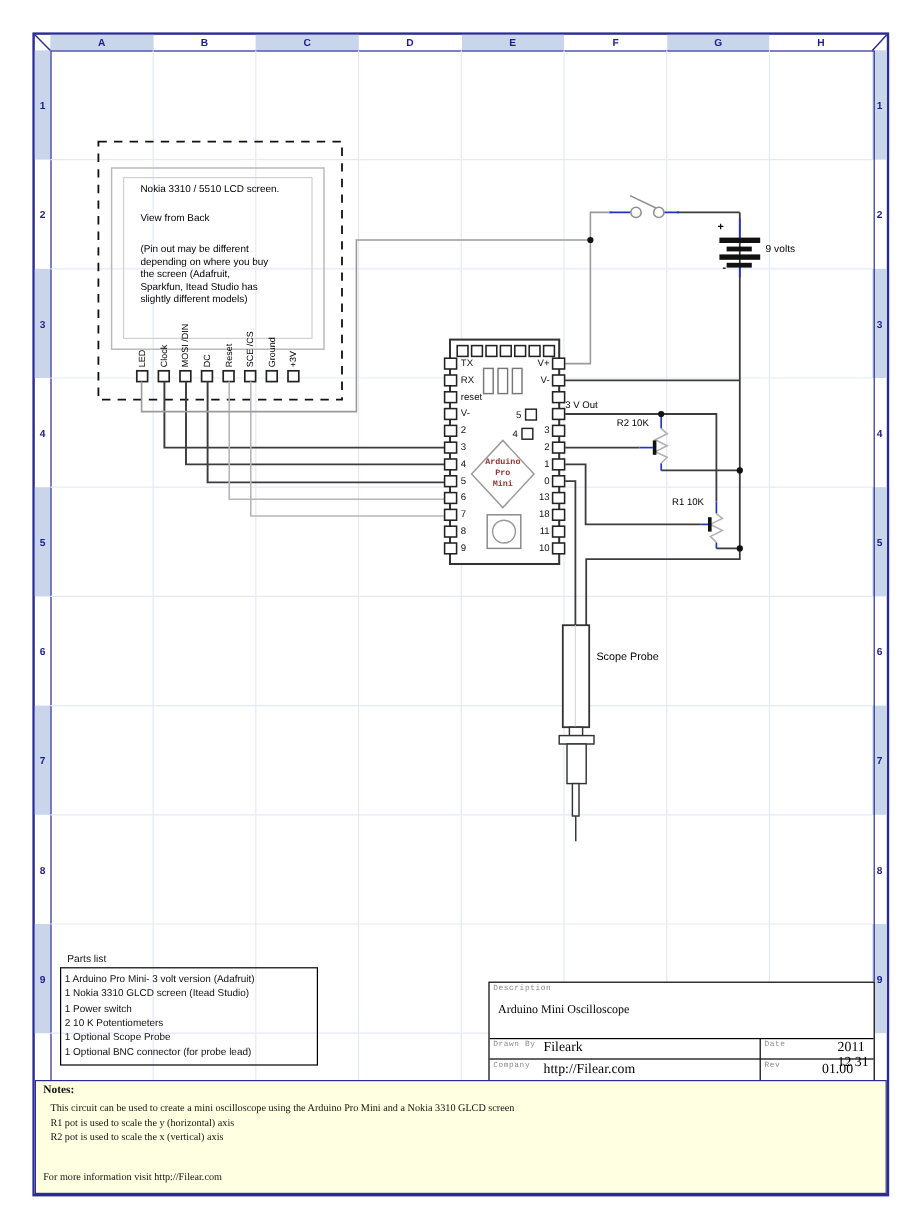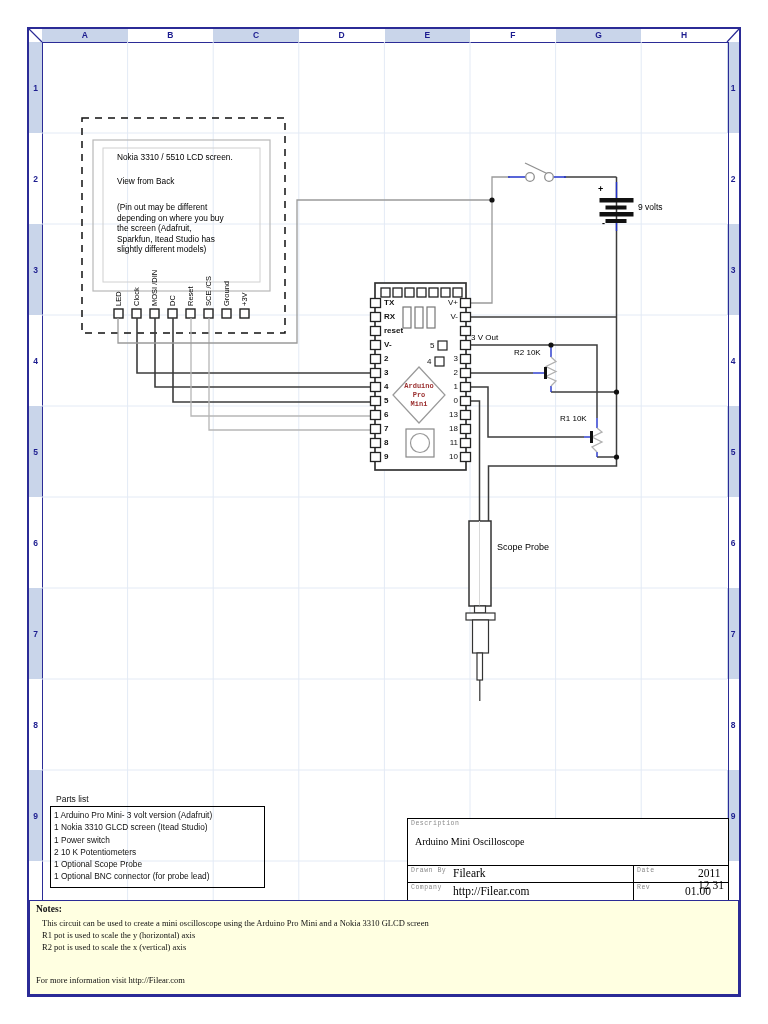--- a/index.html
+++ b/index.html
@@ -22,21 +22,21 @@
   .lcd-text .t1{margin-bottom:13px;} .lcd-text .t2{margin-bottom:16px;}
   .lcd-text .t3{white-space:pre-line;}
   .lcdpin{position:absolute;top:306px;width:60px;height:10px;line-height:10px;font-size:7.5px;color:#000;
           transform:rotate(-90deg);transform-origin:0 0;}
   .lcd-pins .lcdpin:nth-child(1){left:114px;} .lcd-pins .lcdpin:nth-child(2){left:132px;}
   .lcd-pins .lcdpin:nth-child(3){left:150px;} .lcd-pins .lcdpin:nth-child(4){left:168px;}
   .lcd-pins .lcdpin:nth-child(5){left:186px;} .lcd-pins .lcdpin:nth-child(6){left:204px;}
   .lcd-pins .lcdpin:nth-child(7){left:222px;} .lcd-pins .lcdpin:nth-child(8){left:240px;}
   
   .ard-left{position:absolute;left:384px;top:296px;width:40px;}
-  .ard-left span{display:block;height:14px;line-height:14px;font-size:8px;font-weight:bold;}
+  .ard-left span{display:block;height:14px;line-height:14px;font-size:8px;}
   .ard-right{position:absolute;left:375px;top:296px;width:83px;text-align:right;}
   .ard-right span{display:block;height:14px;line-height:14px;font-size:8px;}
   .chip-label{position:absolute;left:393px;top:382px;width:52px;text-align:center;
               font-family:"Liberation Mono",monospace;font-size:7px;font-weight:bold;line-height:9px;
               color:#9b3030;white-space:pre-line;}
   .innerpin{position:absolute;font-size:8px;}
   
   .slabel{position:absolute;font-size:8px;color:#000;white-space:nowrap;}
   
   .parts-title{position:absolute;left:56px;top:794px;font-size:8.5px;}

